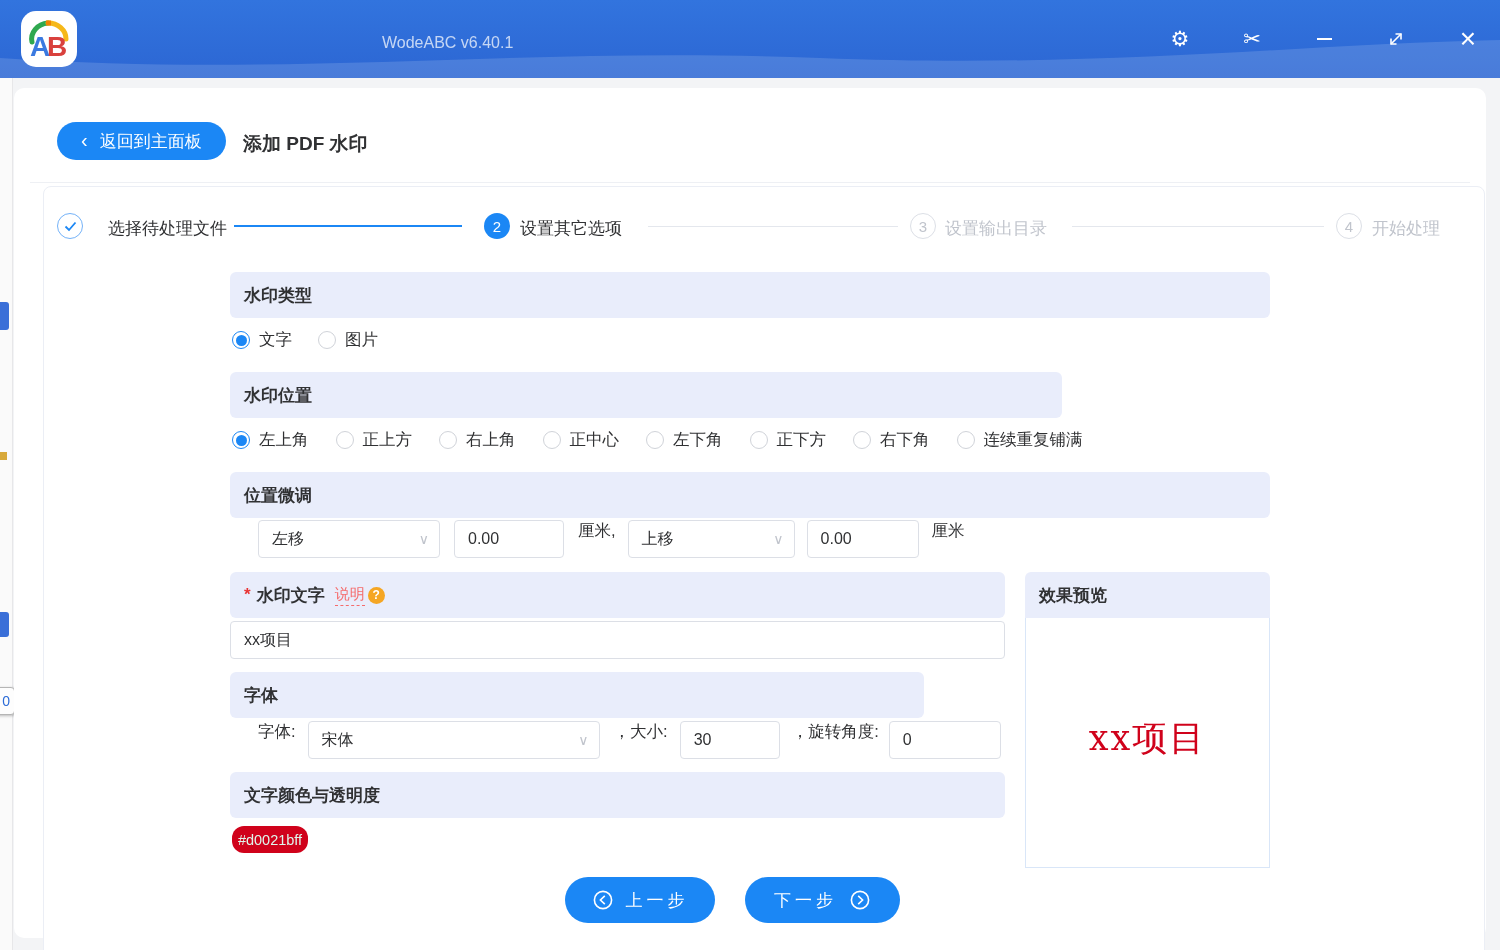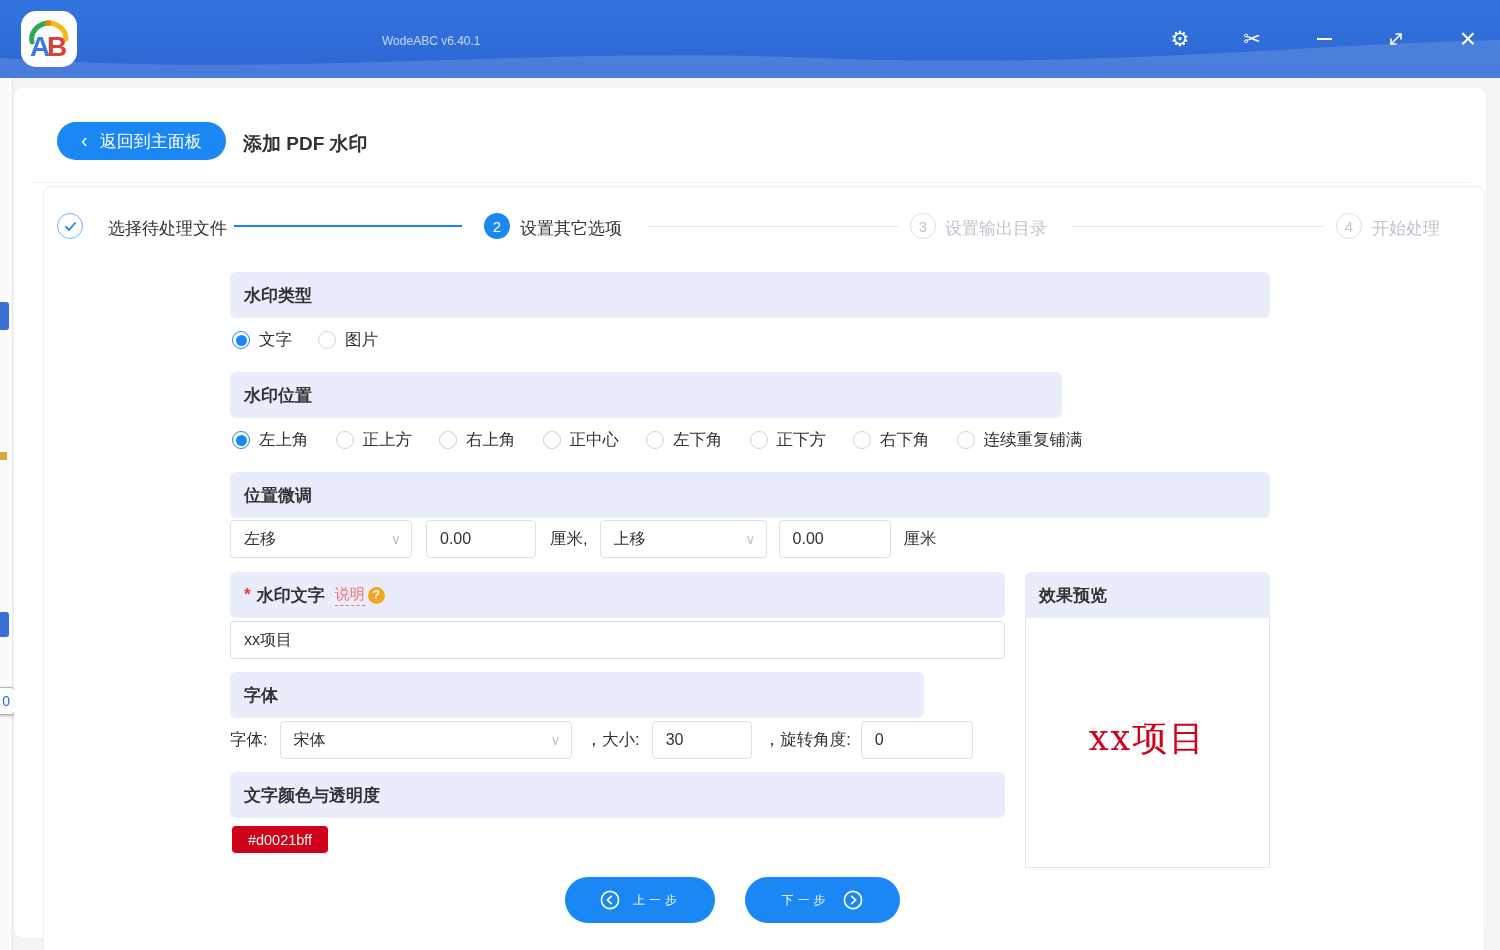--- a/index.html
+++ b/index.html
@@ -10,21 +10,21 @@
     font-family:"Liberation Sans", sans-serif;
     color:#303133;
   }
   
   .titlebar { position:absolute; left:0; top:0; width:1500px; height:78px;
     background:linear-gradient(180deg,#3274de 0%,#2c66d3 100%); }
   .titlebar .wave { position:absolute; left:0; bottom:0; width:100%; height:78px; pointer-events:none; }
   .logo { position:absolute; left:21px; top:11px; width:56px; height:56px;
     background:#fff; border-radius:15px; display:flex; align-items:center; justify-content:center; }
   .app-title { position:absolute; left:90px; top:20px; font-size:30px; font-weight:bold; color:#fff; letter-spacing:1px; }
-  .version { position:absolute; left:382px; top:34px; font-size:12px; color:rgba(255,255,255,.72); }
+  .version { position:absolute; left:382px; top:34px; font-size:16px; color:rgba(255,255,255,.72); }
   .win-controls { position:absolute; right:19px; top:0; height:78px; display:flex; align-items:center; gap:46px; }
   .win-btn { width:26px; height:26px; display:flex; align-items:center; justify-content:center;
     color:#fff; font-size:21px; cursor:pointer; }
   .win-btn.close { font-size:28px; font-weight:300; }
   .min-bar { width:15px; height:2px; background:#fff; }
 
   
   .left-strip { position:absolute; left:0; top:78px; width:13px; height:872px; background:#fafafa; border-right:1px solid #e7e7e9; }
   .frag { position:absolute; }
   .frag-zero { left:-9px; top:687px; width:24px; height:28px; background:#fdfdfd; border:1px solid #b5b5b5;
@@ -74,49 +74,49 @@
 
   
   .radio-row { position:absolute; display:flex; align-items:flex-start; }
   .radio-item { display:flex; align-items:center; gap:9px; cursor:pointer; }
   .radio { width:18px; height:18px; border-radius:50%; border:1px solid #d0d3d9; background:#fff; position:relative; flex:0 0 auto; }
   .radio.sel { border:1.5px solid #1b87f5; }
   .radio.sel::after { content:""; position:absolute; inset:2.5px; border-radius:50%; background:#1b87f5; }
   .radio-label { font-size:16.5px; color:#303133; white-space:nowrap; }
 
   
-  .ctrl-row { position:absolute; display:flex; align-items:center; height:38px; }
+  .ctrl-row { position:absolute; display:flex; height:38px;margin-left:28px; }
   .select { height:38px; border:1px solid #dcdfe6; border-radius:4px; background:#fff;
     display:flex; align-items:center; justify-content:space-between;
     padding:0 10px 0 13px; font-size:16px; color:#303133; cursor:pointer; }
   .chev { color:#c0c4cc; font-size:14px; }
   .num-input, .text-input { height:38px; border:1px solid #dcdfe6; border-radius:4px;
     padding:0 13px; font-size:16px; color:#303133; background:#fff; outline:none;
     font-family:"Liberation Sans", sans-serif; }
   .unit { font-size:16.5px; color:#303133; white-space:nowrap; }
   .inline-label { font-size:16.5px; color:#303133; white-space:nowrap; }
   .wm-text-input { position:absolute; left:230px; top:621px; width:775px; }
 
   
-  .swatch { position:absolute; left:232px; top:826px; width:96px; height:27px;
-    border-radius:4px; display:flex; align-items:center; justify-content:center;
+  .swatch { position:absolute; left:232px; top:826px; width:76px; height:27px;
+    border-radius:12px; display:flex; align-items:center; justify-content:center;
     font-size:14.5px; color:#dff7ec; cursor:pointer; }
 
   
   .preview-h { position:absolute; left:1025px; top:572px; width:245px; height:46px;
     background:#e9edfb; border-radius:6px 6px 0 0; display:flex; align-items:center;
     padding-left:14px; font-size:17px; font-weight:bold; }
   .preview-body { position:absolute; left:1025px; top:618px; width:245px; height:250px;
     background:#fff; border:1px solid #d9e6f8; border-top:none; }
   .preview-wm { position:absolute; left:1025px; top:715px; width:245px; text-align:center;
     font-family:"DejaVu Serif", serif; font-size:35px; letter-spacing:2px; }
 
   
   .foot-btn { position:absolute; top:877px; height:46px; border-radius:23px; background:#1b87f5;
-    color:#fff; font-size:12px; display:flex; align-items:center; justify-content:center;
+    color:#fff; font-size:17px; display:flex; align-items:center; justify-content:center;
     gap:12px; cursor:pointer; letter-spacing:4px; }
   .btn-prev { left:565px; width:150px; }
   .btn-next { left:745px; width:155px; }
 </style>
 </head>
 <body>
 
 <div class="titlebar">
   <svg class="wave" viewBox="0 0 1500 78" preserveAspectRatio="none">
     <path d="M0,58 C300,78 520,46 820,58 C1100,69 1300,44 1500,40 L1500,78 L0,78 Z" fill="rgba(255,255,255,0.14)"></path>

